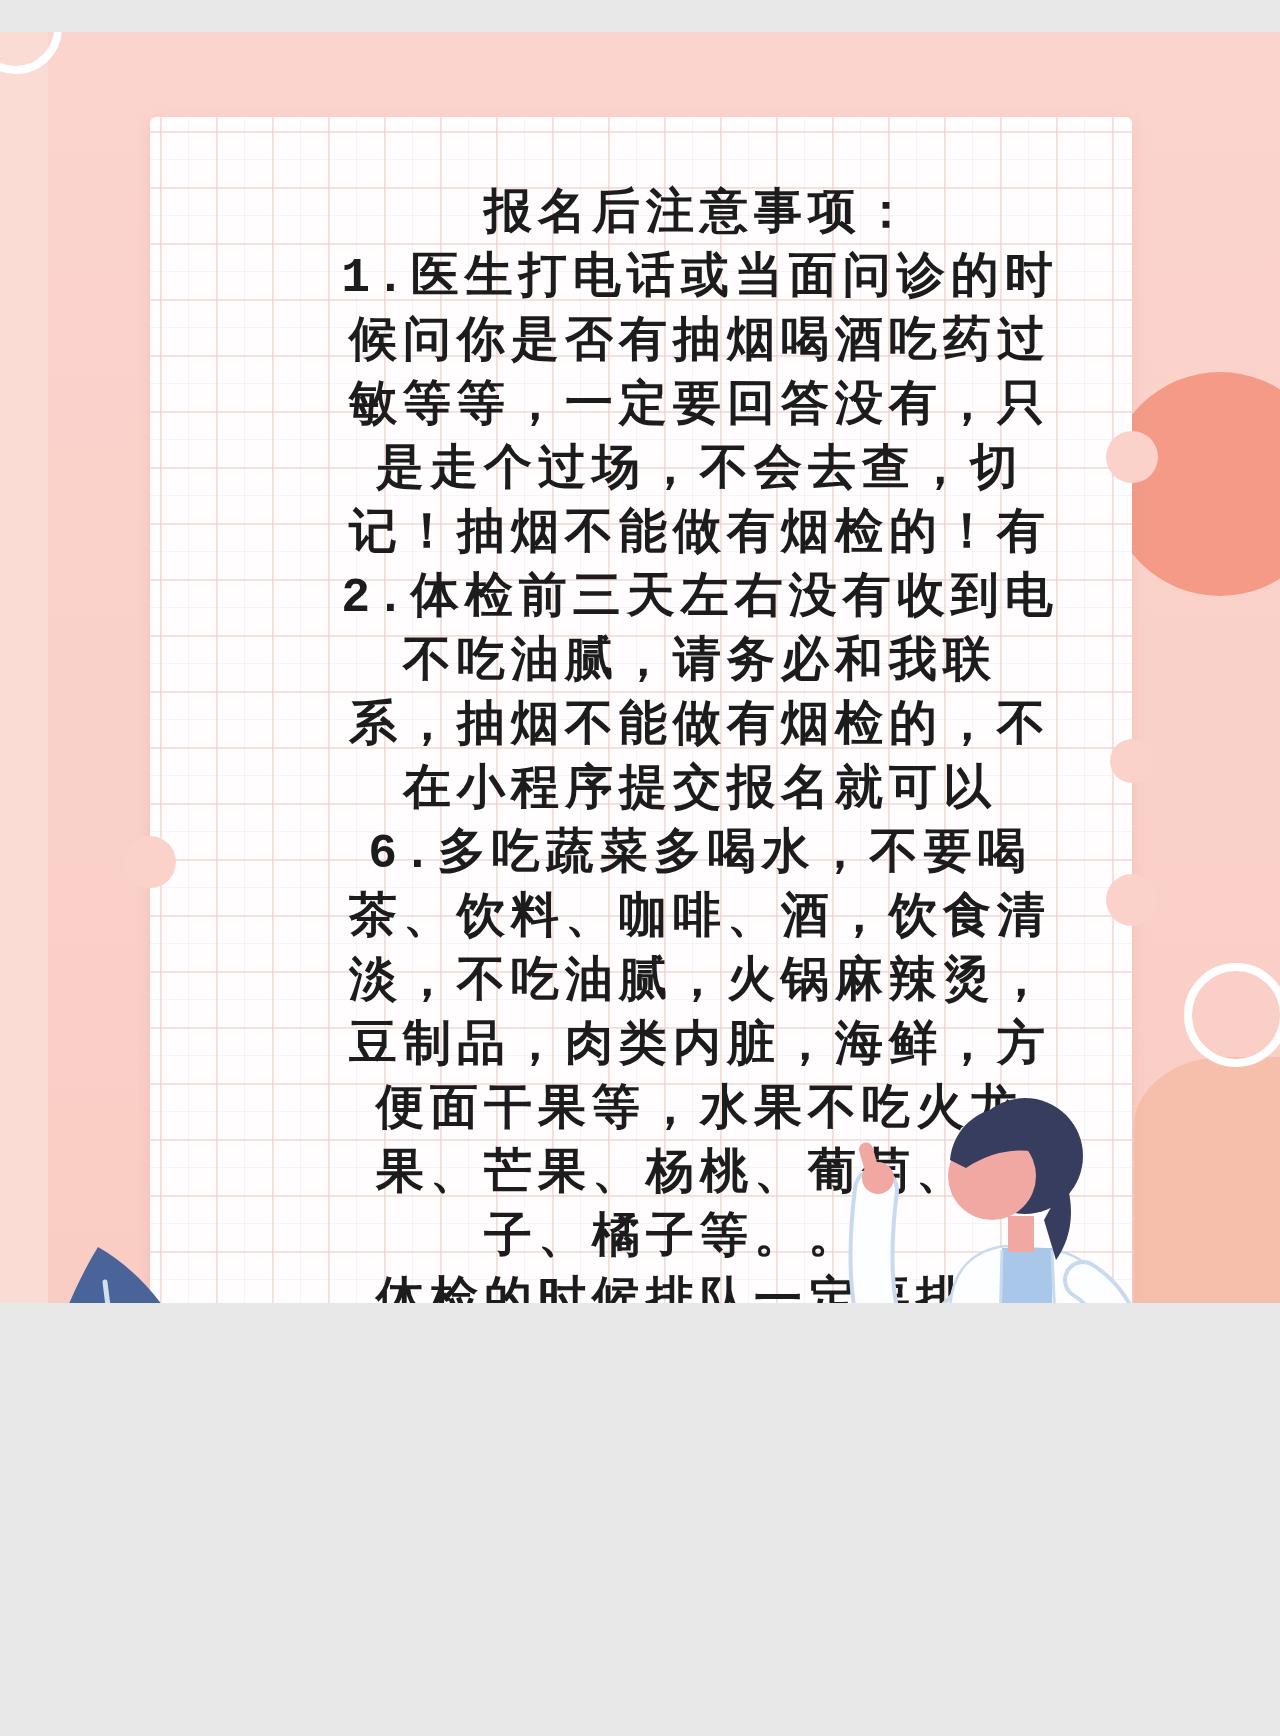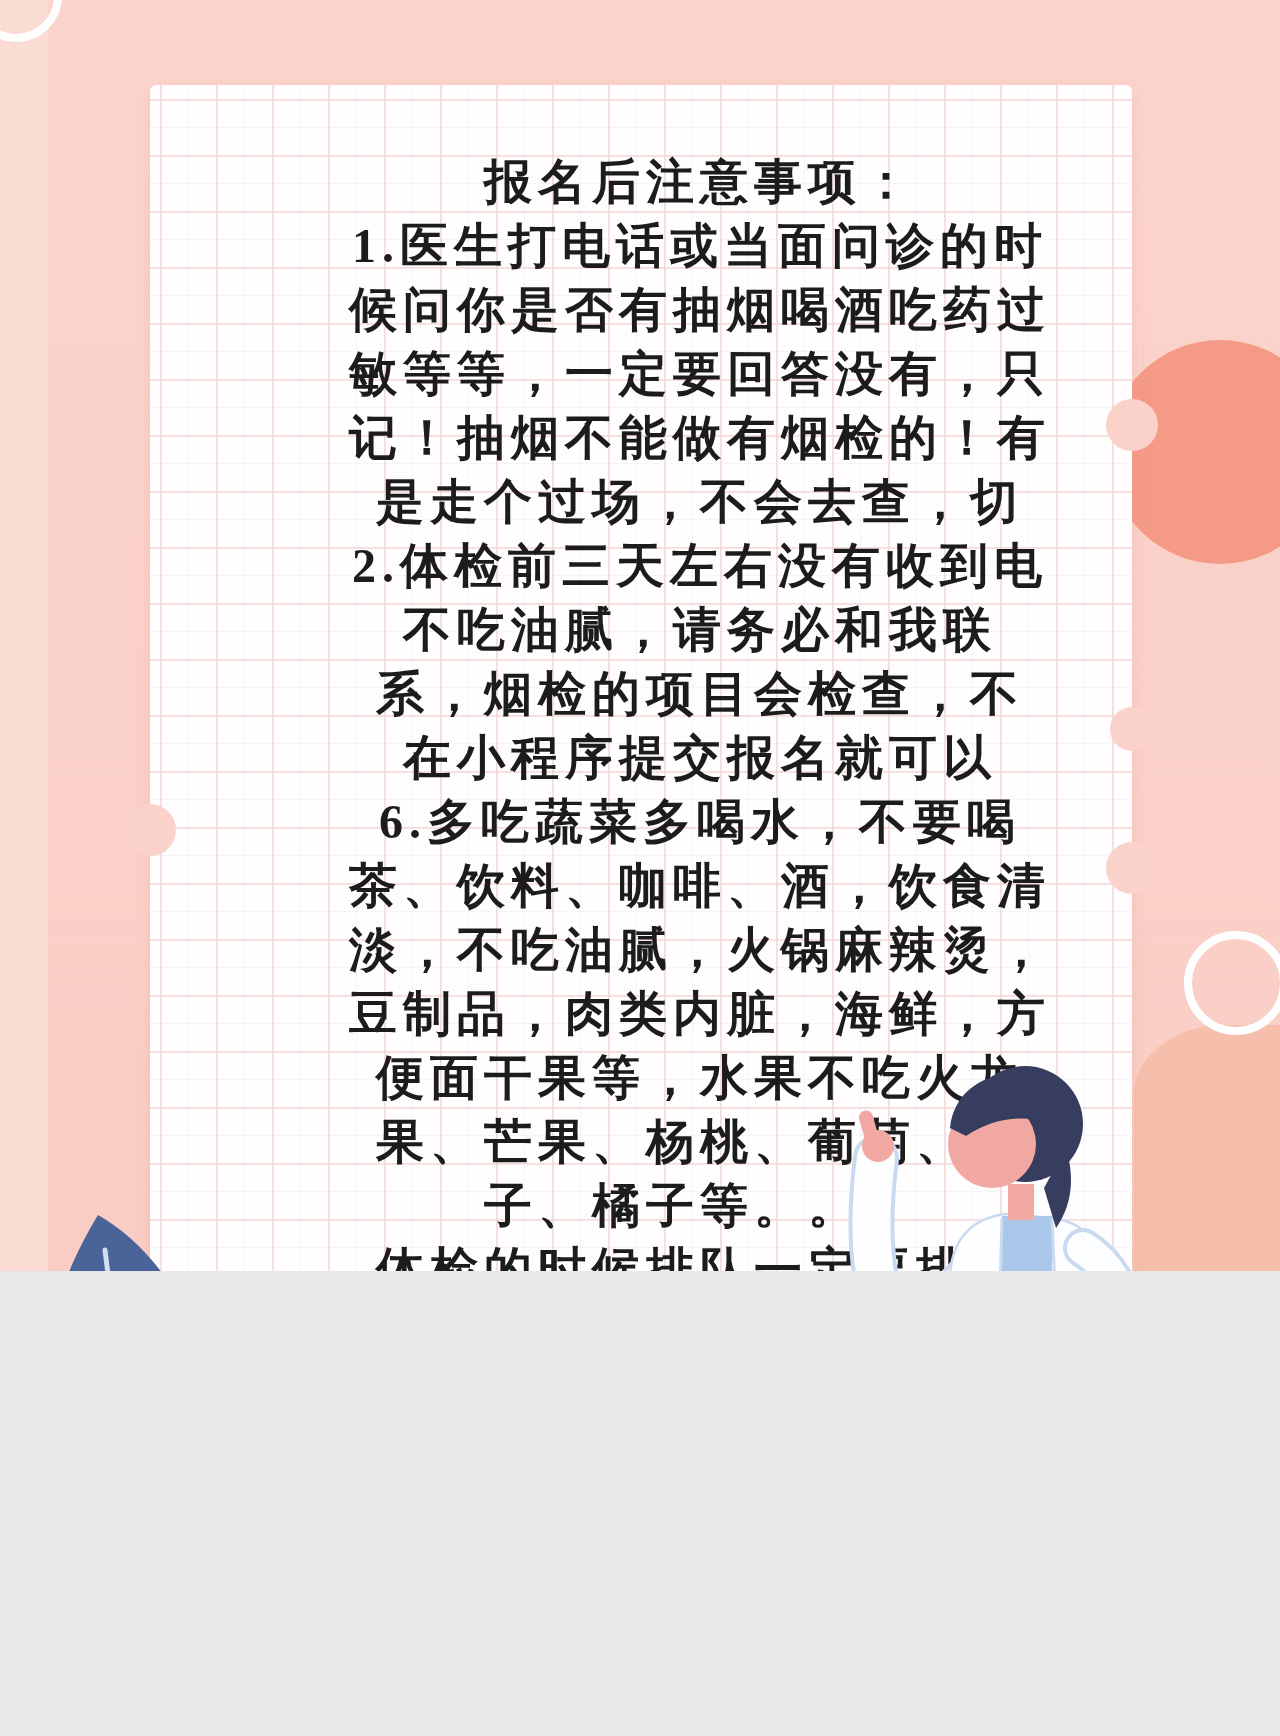--- a/index.html
+++ b/index.html
@@ -1,19 +1,20 @@
 <!DOCTYPE html>
 <html><head>
 <meta charset="utf-8">
 <style>
   html,body{margin:0;padding:0;background:#e8e8e8;}
   #screen{
     position:relative;width:1280px;height:1271px;overflow:hidden;
     background:linear-gradient(180deg,#fbd4cd 0%,#fad1c9 55%,#f9cdc4 100%);
-    font-family:Liberation Serif, serif;
+    font-family:Liberation Mono, monospace;
+    margin-top:32px;
   }
   .abs{position:absolute;}
   
   .left-band{left:0;top:0;width:48px;height:1736px;background:#fbdcd5;}
   .salmon-circle-right{left:1108px;top:340px;width:224px;height:224px;border-radius:50%;background:#f49a87;}
   .right-strip{left:1134px;top:1025px;width:146px;height:711px;background:#f5bfab;border-top-left-radius:90px 70px;}
   .ring{border-radius:50%;background:transparent;border:8px solid #ffffff;}
   .ring-topleft{left:-30px;top:-50px;width:76px;height:76px;}
   .ring-right{left:1184px;top:931px;width:88px;height:88px;}
   .ring-bottom{left:514px;top:1630px;width:84px;height:84px;border-width:9px;}
@@ -65,25 +66,25 @@
   <div class="abs notch notch-left"></div>
   <div class="abs notch notch-right1"></div>
   <div class="abs notch notch-right2"></div>
   <div class="abs notch notch-right3"></div>
 
   <div class="abs notice-text">
     <div>报名后注意事项：</div>
     <div>1.医生打电话或当面问诊的时</div>
     <div>候问你是否有抽烟喝酒吃药过</div>
     <div>敏等等，一定要回答没有，只</div>
+    <div>是走个过场，不会去查，切</div>
     <div>记！抽烟不能做有烟检的！有</div>
-    <div>是走个过场，不会去查，切</div>
     <div>2.体检前三天左右没有收到电</div>
     <div>不吃油腻，请务必和我联</div>
-    <div>系，烟检的项目会检查，不</div>
+    <div>系，抽烟不能做有烟检的，不</div>
     <div>在小程序提交报名就可以</div>
     <div>6.多吃蔬菜多喝水，不要喝</div>
     <div>茶、饮料、咖啡、酒，饮食清</div>
     <div>淡，不吃油腻，火锅麻辣烫，</div>
     <div>豆制品，肉类内脏，海鲜，方</div>
     <div>便面干果等，水果不吃火龙</div>
     <div>果、芒果、杨桃、葡萄、柚</div>
     <div>子、橘子等。。。</div>
     <div>体检的时候排队一定要排前</div>
     <div>面，这个非常重要，提前到场</div>

